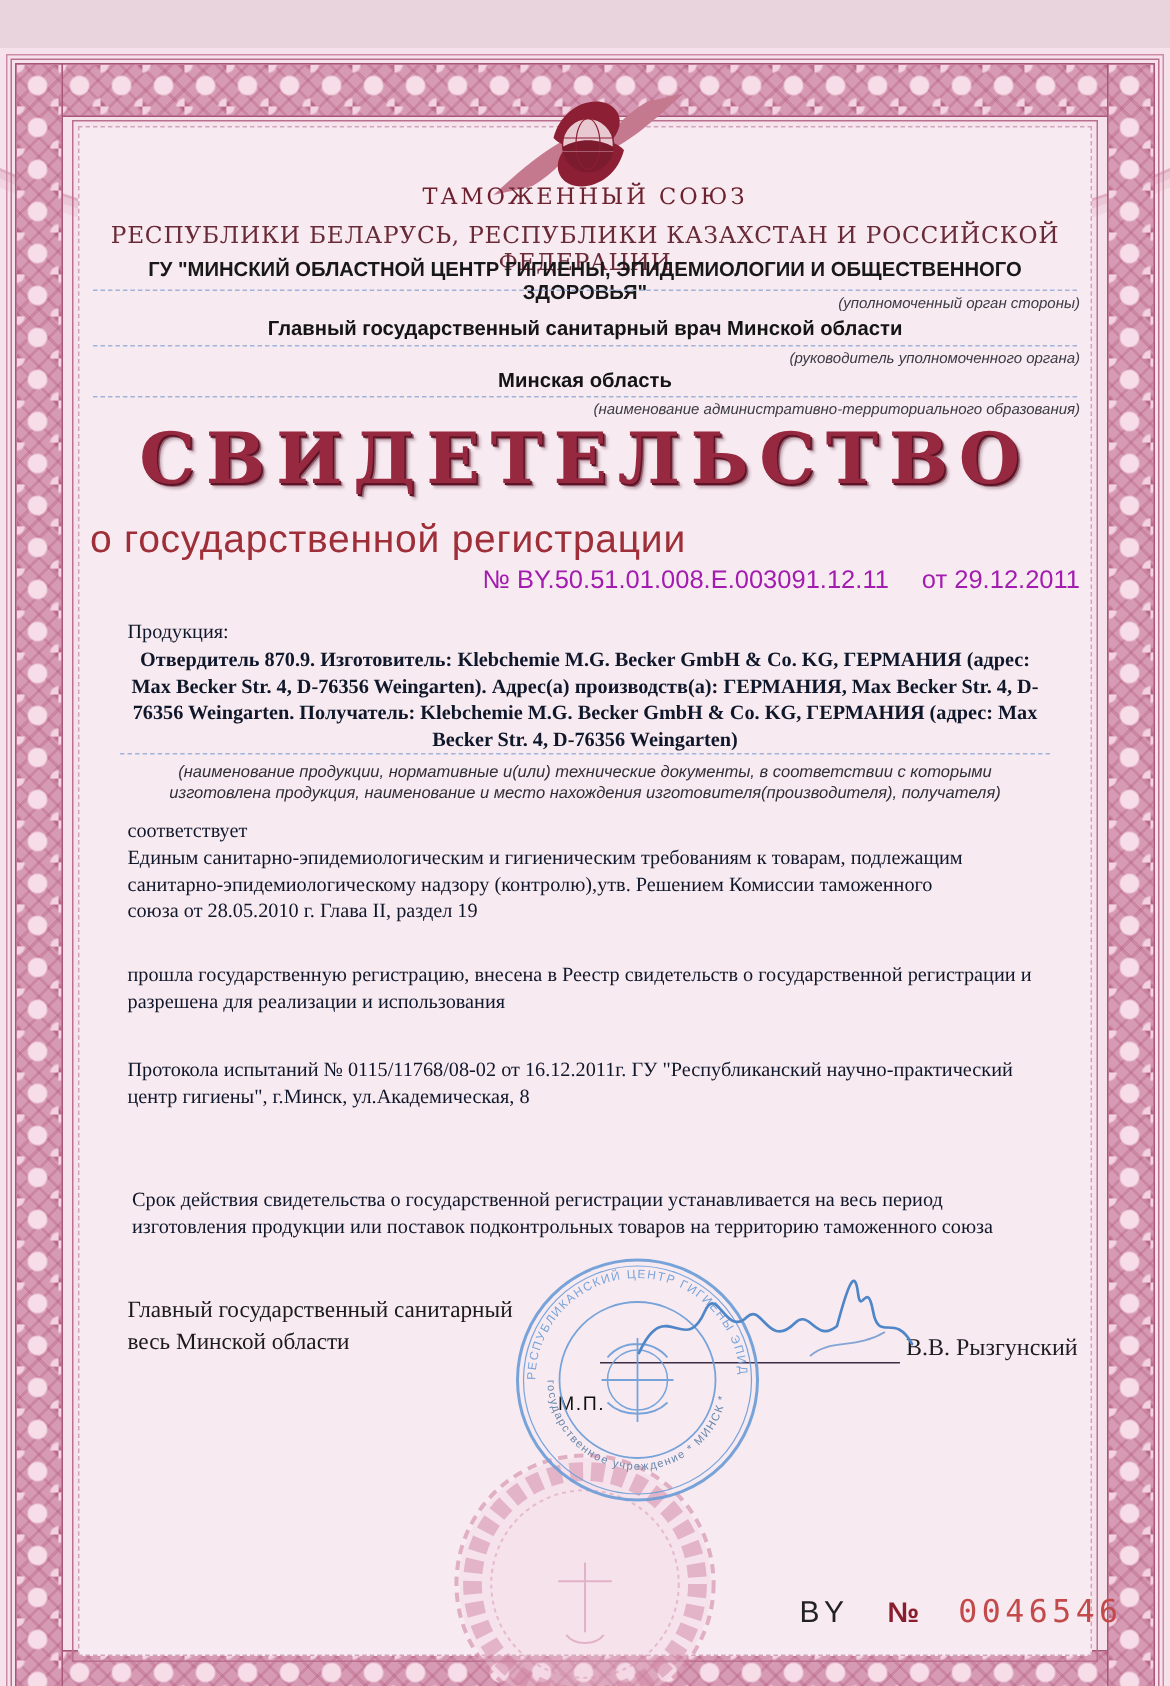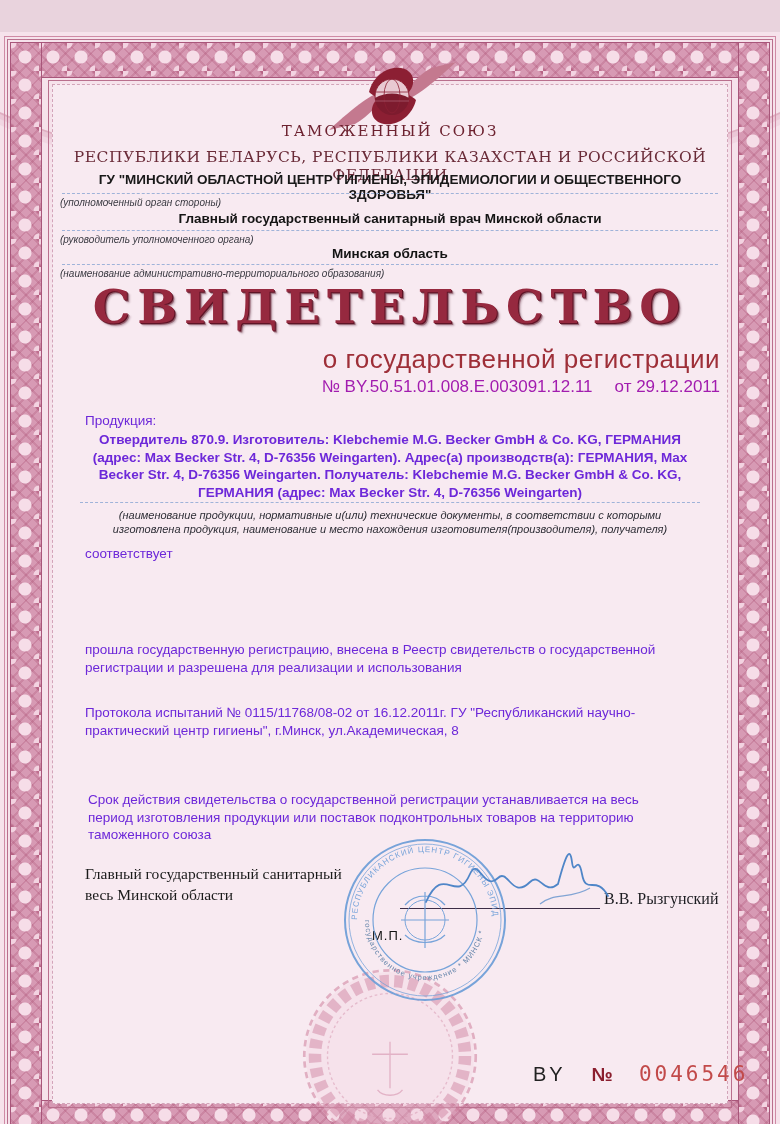--- a/index.html
+++ b/index.html
@@ -30,29 +30,29 @@
        box-shadow:0 0 0 5px rgba(214,147,174,.22), 0 0 0 11px rgba(214,147,174,.15);
        pointer-events:none;}
   
   .abs{position:absolute;}
   .ctr{left:60px;right:60px;text-align:center;}
   .serifcaps{font-family:"DejaVu Serif","Liberation Serif",serif;}
   .union{top:90px;font-size:15px;letter-spacing:2px;color:#6d2230;}
   .countries{top:116px;font-size:15.5px;letter-spacing:.5px;color:#6a2b38;}
   .authority{top:140px;font-size:13.5px;font-weight:bold;color:#181818;}
   .sep{position:absolute;left:62px;right:62px;border-top:1px dashed #9fb3d9;height:0;}
-  .cap{font-size:10px;font-style:italic;color:#3a3a42;text-align:left;left:60px;right:60px;}
+  .cap{font-size:10px;font-style:italic;color:#3a3a42;text-align:right;left:60px;right:60px;}
   .bold-line{font-size:13.5px;font-weight:bold;color:#141414;text-align:center;left:60px;right:60px;}
   .title{top:247px;font-family:"DejaVu Serif","Liberation Serif",serif;font-weight:bold;
          font-size:47px;letter-spacing:7px;color:#96293f;text-align:center;left:40px;right:40px;
          text-shadow:1px 1px 0 #5e1426, 2px 2px 0 rgba(94,20,38,.45), 3px 3px 2px rgba(80,30,50,.3);}
-  .subtitle{top:312px;font-size:26px;color:#9e2f38;text-align:right;left:60px;right:60px;letter-spacing:.5px;}
+  .subtitle{top:312px;font-size:26px;color:#9e2f38;text-align:left;left:60px;right:60px;letter-spacing:.5px;}
   .numline{top:345px;font-size:17px;color:#a21caf;text-align:right;left:60px;right:60px;}
   .numline .date{margin-left:22px;}
-  .body-text{font-size:13.5px;line-height:17.5px;color:#6d28d9;}
+  .body-text{font-size:13.5px;line-height:17.5px;color:#0f172a;font-family:Liberation Serif, serif;}
   .prod-label{top:380px;left:85px;}
   .prod{top:399px;left:80px;right:80px;text-align:center;font-weight:bold;}
   .prod-cap{top:477px;left:92px;right:92px;text-align:center;font-size:11px;line-height:13.5px;
             font-style:italic;color:#2e2e36;}
   .conf-label{top:513px;left:85px;}
   .conf{top:531px;left:85px;right:122px;}
   .registered{top:609px;left:85px;right:88px;}
   .issued-label{top:654px;left:85px;}
   .issued{top:672px;left:85px;right:92px;line-height:18px;}
   .validity{top:759px;left:88px;right:96px;}
@@ -113,20 +113,21 @@
   <div class="abs numline">
     <span>№ BY.50.51.01.008.E.003091.12.11</span><span class="date">от 29.12.2011</span>
   </div>
 
   <div class="abs body-text prod-label">Продукция:</div>
   <div class="abs body-text prod">Отвердитель 870.9. Изготовитель: Klebchemie M.G. Becker GmbH &amp; Co. KG, ГЕРМАНИЯ (адрес: Max Becker Str. 4, D-76356 Weingarten). Адрес(а) производств(а): ГЕРМАНИЯ, Max Becker Str. 4, D-76356 Weingarten. Получатель: Klebchemie M.G. Becker GmbH &amp; Co. KG, ГЕРМАНИЯ (адрес: Max Becker Str. 4, D-76356 Weingarten)</div>
   <div class="sep" style="top:470px;left:80px;right:80px;"></div>
   <div class="abs prod-cap">(наименование продукции, нормативные и(или) технические документы, в соответствии с которыми изготовлена продукция, наименование и место нахождения изготовителя(производителя), получателя)</div>
 
   <div class="abs body-text conf-label">соответствует</div>
+  <div class="abs body-text conf">Единым санитарно-эпидемиологическим и гигиеническим требованиям к товарам, подлежащим санитарно-эпидемиологическому надзору (контролю),утв. Решением Комиссии таможенного союза от 28.05.2010 г. Глава II, раздел 19</div>
   <div class="abs body-text registered">прошла государственную регистрацию, внесена в Реестр свидетельств о государственной регистрации и разрешена для реализации и использования</div>
   <div class="abs body-text issued">Протокола испытаний № 0115/11768/08-02 от 16.12.2011г. ГУ "Республиканский научно-практический центр гигиены", г.Минск, ул.Академическая, 8</div>
   <div class="abs body-text validity">Срок действия свидетельства о государственной регистрации устанавливается на весь период изготовления продукции или поставок подконтрольных товаров на территорию таможенного союза</div>
 
   <svg class="rosette" viewBox="0 0 224 224">
     <circle cx="112" cy="112" r="94" fill="rgba(240,205,220,.28)"></circle>
     <circle cx="112" cy="112" r="96" fill="none" stroke="rgba(205,125,155,.55)" stroke-width="3" stroke-dasharray="7 5"></circle>
     <circle cx="112" cy="112" r="84" fill="none" stroke="rgba(205,125,155,.45)" stroke-width="14" stroke-dasharray="10 6"></circle>
     <circle cx="112" cy="112" r="70" fill="none" stroke="rgba(214,147,174,.5)" stroke-width="1.5" stroke-dasharray="3 3"></circle>
     <path d="M92 110 h40 M112 96 v52 M98 150 c6 8 22 8 28 0" fill="none" stroke="rgba(214,147,174,.6)" stroke-width="1.5"></path>

